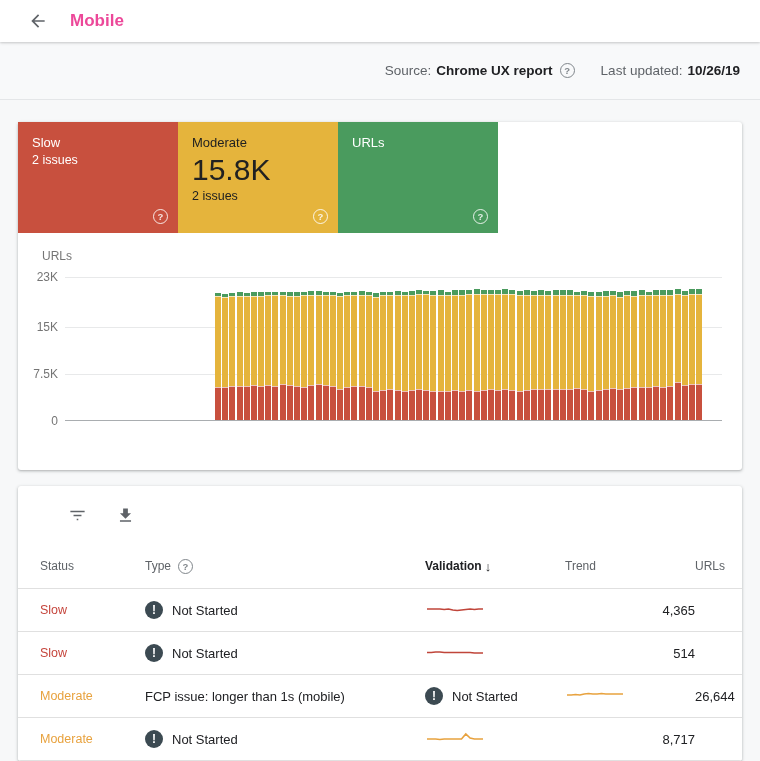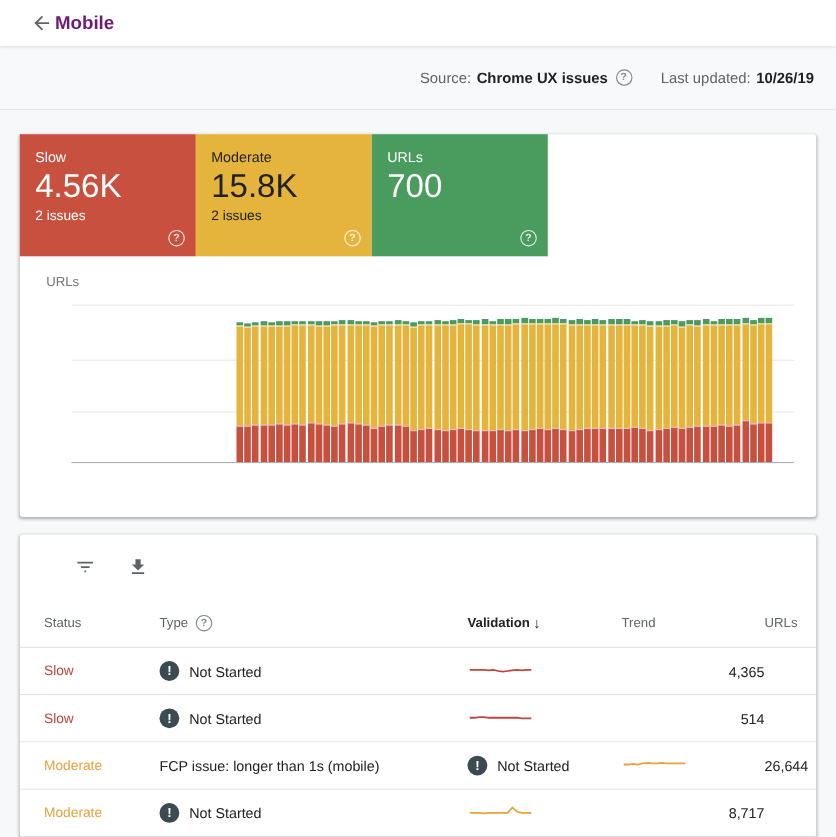--- a/index.html
+++ b/index.html
@@ -4,21 +4,21 @@
 <style>
   * { box-sizing: border-box; margin: 0; padding: 0; }
   html,body { width:760px; height:761px; overflow:hidden; }
   body { font-family:"Liberation Sans","DejaVu Sans",sans-serif; background:#f7f8f9; color:#202124; }
 
   
   .topbar { height:42px; background:#fff; display:flex; align-items:center; position:relative; z-index:5;
             box-shadow:0 1px 2px rgba(0,0,0,.14), 0 1px 4px rgba(0,0,0,.08); }
   .back-btn { width:24px; height:24px; margin-left:26px; cursor:pointer; color:#5f6368; display:flex; align-items:center; justify-content:center; }
   .back-btn svg { width:20px; height:20px; fill:#5f6368; }
-  .page-title { font-size:17px; font-weight:700; color:#701a75; }
+  .page-title { font-size:17px; font-weight:700; color:#ec4899; margin-left:20px; }
 
   
   .meta-band { height:58px; background:#f8f9fa; border-bottom:1px solid #e4e6e8;
                display:flex; align-items:center; justify-content:flex-end; padding-right:20px; font-size:13.5px; }
   .meta-label { color:#5f6368; margin-right:5px; }
   .meta-value { color:#202124; font-weight:700; }
   .meta-gap { width:26px; }
   .help-icon { display:inline-flex; width:15px; height:15px; border:1.5px solid currentColor; border-radius:50%;
                align-items:center; justify-content:center; font-size:9.5px; font-weight:700; margin-left:7px;
                color:#80868b; cursor:pointer; }
@@ -75,52 +75,56 @@
   <span class="back-btn">
     <svg viewBox="0 0 24 24">
         <path d="M20 11H7.8l5.6-5.6L12 4l-8 8 8 8 1.4-1.4L7.8 13H20z"></path>
       </svg>
   </span>
   <h1 class="page-title">Mobile</h1>
 </header>
 
 <div class="meta-band">
   <span class="meta-label">Source:</span>
-  <span class="meta-value">Chrome UX issues</span>
+  <span class="meta-value">Chrome UX report</span>
   <span class="help-icon">?</span>
   <span class="meta-gap"></span>
   <span class="meta-label">Last updated:</span>
   <span class="meta-value">10/26/19</span>
 </div>
 
 <main>
   <section class="card chart-card">
     <div class="tiles">
       <div class="tile" style="background: rgb(200, 80, 62); color: rgb(255, 255, 255);">
         <div class="tile-label">Slow</div>
-        <div class="tile-value">4.56K</div>
         <div class="tile-issues">2 issues</div>
         <span class="help-icon">?</span>
       </div>
       <div class="tile" style="background: rgb(229, 180, 60); color: rgb(33, 33, 33);">
         <div class="tile-label">Moderate</div>
         <div class="tile-value">15.8K</div>
         <div class="tile-issues">2 issues</div>
         <span class="help-icon">?</span>
       </div>
       <div class="tile" style="background: rgb(74, 155, 94); color: rgb(255, 255, 255);">
         <div class="tile-label">URLs</div>
-        <div class="tile-value">700</div>
         <div class="tile-issues"></div>
         <span class="help-icon">?</span>
       </div>
     </div>
 
     <div class="chart">
       <span class="urls-label">URLs</span>
+      <div class="yticks" id="yticks">
+          <div class="ytick" style="top: -7px;">23K</div>
+          <div class="ytick" style="top: 43.087px;">15K</div>
+          <div class="ytick" style="top: 90.0435px;">7.5K</div>
+          <div class="ytick" style="top: 137px;">0</div>
+        </div>
       <div class="plot" id="plot">
           <div class="gridline" style="top: 0px;"></div>
           <div class="gridline" style="top: 50.087px;"></div>
           <div class="gridline" style="top: 97.0435px;"></div>
           <div class="bar" style="left: 150px;">
             <div style="height: 3.1px; background: rgb(74, 155, 94);"></div>
             <div style="height: 90.8px; background: rgb(229, 180, 60); border-top: 1px solid rgba(255, 255, 255, 0.65);"></div>
             <div style="height: 33.2px; background: rgb(200, 80, 62); border-top: 1px solid rgba(255, 255, 255, 0.65);"></div>
           </div>
           <div class="bar" style="left: 157.2px;">

